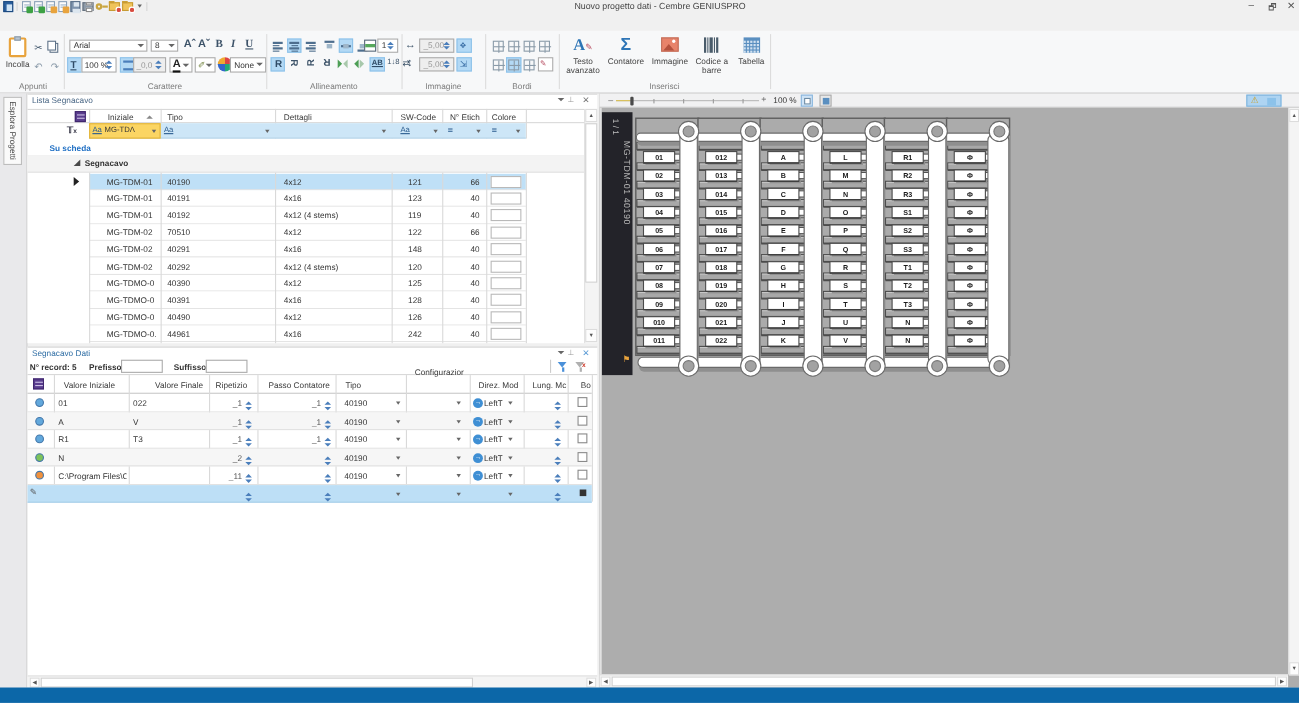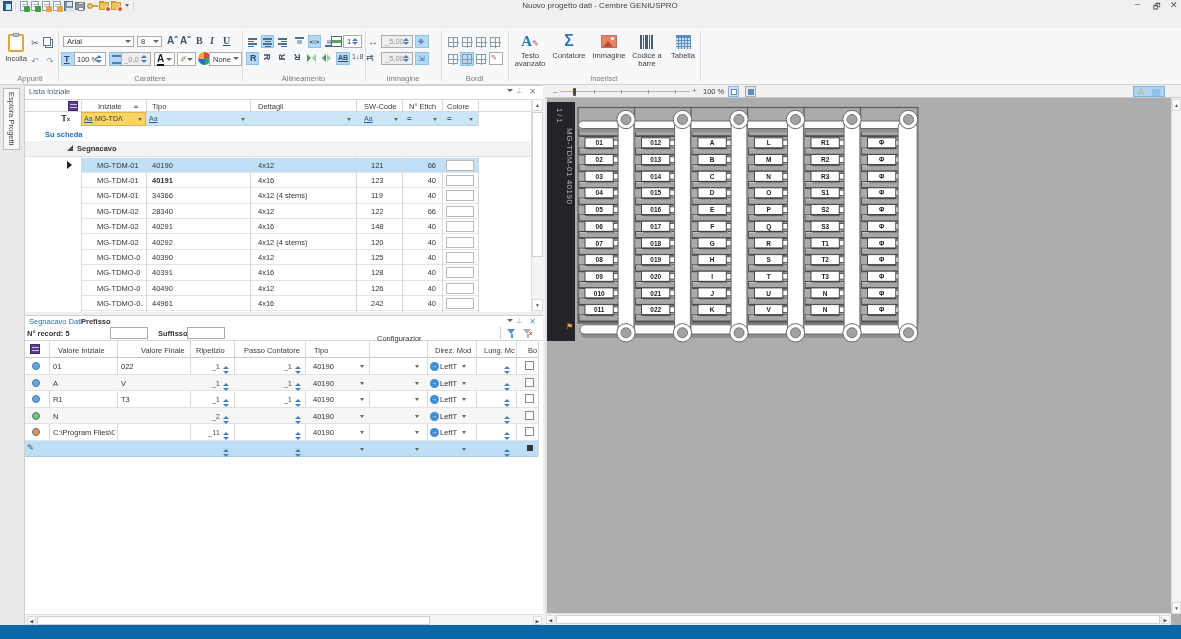--- a/index.html
+++ b/index.html
@@ -272,21 +272,21 @@
       </div>
       <div class="abs" style="left:666px;top:4px;width:34px;height:40px;text-align:center;">
         <div style="height:20px;"><span style="display:inline-block;position:relative;width:15px;height:14px;background:#5a8fc0;vertical-align:middle;"><span style="position:absolute;left:0px;top:3px;width:2px;height:2px;background:#cfe0f0;"></span><span style="position:absolute;left:3px;top:3px;width:2px;height:2px;background:#cfe0f0;"></span><span style="position:absolute;left:6px;top:3px;width:2px;height:2px;background:#cfe0f0;"></span><span style="position:absolute;left:9px;top:3px;width:2px;height:2px;background:#cfe0f0;"></span><span style="position:absolute;left:12px;top:3px;width:2px;height:2px;background:#cfe0f0;"></span><span style="position:absolute;left:0px;top:6px;width:2px;height:2px;background:#cfe0f0;"></span><span style="position:absolute;left:3px;top:6px;width:2px;height:2px;background:#cfe0f0;"></span><span style="position:absolute;left:6px;top:6px;width:2px;height:2px;background:#cfe0f0;"></span><span style="position:absolute;left:9px;top:6px;width:2px;height:2px;background:#cfe0f0;"></span><span style="position:absolute;left:12px;top:6px;width:2px;height:2px;background:#cfe0f0;"></span><span style="position:absolute;left:0px;top:9px;width:2px;height:2px;background:#cfe0f0;"></span><span style="position:absolute;left:3px;top:9px;width:2px;height:2px;background:#cfe0f0;"></span><span style="position:absolute;left:6px;top:9px;width:2px;height:2px;background:#cfe0f0;"></span><span style="position:absolute;left:9px;top:9px;width:2px;height:2px;background:#cfe0f0;"></span><span style="position:absolute;left:12px;top:9px;width:2px;height:2px;background:#cfe0f0;"></span><span style="position:absolute;left:0px;top:12px;width:2px;height:2px;background:#cfe0f0;"></span><span style="position:absolute;left:3px;top:12px;width:2px;height:2px;background:#cfe0f0;"></span><span style="position:absolute;left:6px;top:12px;width:2px;height:2px;background:#cfe0f0;"></span><span style="position:absolute;left:9px;top:12px;width:2px;height:2px;background:#cfe0f0;"></span><span style="position:absolute;left:12px;top:12px;width:2px;height:2px;background:#cfe0f0;"></span></span></div>
         <div style="font-size:7.5px;color:#444;line-height:8px;">Tabella</div>
       </div>
     </div>
     <div id="leftstrip">
       <div id="vtab">Esplora Progetti</div>
     </div>
     <div class="panel" style="left:25px;top:85px;width:518px;height:227px;border-top:1px solid #d0d0d0;">
-      <div class="ptitle">Lista Iniziale</div>
+      <div class="ptitle">Lista Segnacavo</div>
       <div class="abs" style="right:30px;top:3px;width:0;height:0;border-left:3px solid transparent;border-right:3px solid transparent;border-top:3.5px solid #666;"></div>
       <div class="abs" style="right:21px;top:1px;font-size:7px;color:#999;">⊥</div>
       <div class="abs" style="right:7px;top:1px;font-size:8px;color:#777;">✕</div>
       <div class="abs" style="left:0;top:13px;width:506px;height:13px;border-top:1px solid #d9d9d9;border-bottom:1px solid #d9d9d9;"></div>
       <div class="hdrcell" style="left:73px;top:16px;">Iniziale</div>
       <div class="hdrcell" style="left:127px;top:16px;">Tipo</div>
       <div class="hdrcell" style="left:233px;top:16px;">Dettagli</div>
       <div class="hdrcell" style="left:339px;top:16px;">SW-Code</div>
       <div class="hdrcell" style="left:384px;top:16px;">N° Etich</div>
       <div class="hdrcell" style="left:422px;top:16px;">Colore</div>
@@ -325,35 +325,35 @@
       <div class="abs" style="left:56px;top:71.5px;width:397px;height:15.4px;background:#bfe0f7;border-bottom:1px solid #e4e4e4;"></div>
       <div class="abs" style="left:42px;top:74.5px;width:0;height:0;border-left:5px solid #222;border-top:4px solid transparent;border-bottom:4px solid transparent;"></div>
       <div class="cell" style="left:72px;top:74.5px;">MG-TDM-01</div>
       <div class="cell" style="left:127px;top:74.5px;">40190</div>
       <div class="cell" style="left:233px;top:74.5px;">4x12</div>
       <div class="cell" style="left:346px;top:74.5px;">121</div>
       <div class="cell" style="left:399px;top:74.5px;width:12px;text-align:right;">66</div>
       <div class="abs" style="left:421px;top:73.5px;width:28px;height:11px;background:#fff;border:1px solid #b9b9b9;"></div>
       <div class="abs" style="left:56px;top:86.9px;width:397px;height:15.4px;background:#fff;border-bottom:1px solid #e4e4e4;"></div>
       <div class="cell" style="left:72px;top:89.9px;">MG-TDM-01</div>
-      <div class="cell" style="left:127px;top:89.9px;font-weight:bold;">40191</div>
+      <div class="cell" style="left:127px;top:89.9px;">40191</div>
       <div class="cell" style="left:233px;top:89.9px;">4x16</div>
       <div class="cell" style="left:346px;top:89.9px;">123</div>
       <div class="cell" style="left:399px;top:89.9px;width:12px;text-align:right;">40</div>
       <div class="abs" style="left:421px;top:88.9px;width:28px;height:11px;background:#fff;border:1px solid #b9b9b9;"></div>
       <div class="abs" style="left:56px;top:102.3px;width:397px;height:15.4px;background:#fff;border-bottom:1px solid #e4e4e4;"></div>
       <div class="cell" style="left:72px;top:105.3px;">MG-TDM-01</div>
-      <div class="cell" style="left:127px;top:105.3px;">34366</div>
+      <div class="cell" style="left:127px;top:105.3px;">40192</div>
       <div class="cell" style="left:233px;top:105.3px;">4x12 (4 stems)</div>
       <div class="cell" style="left:346px;top:105.3px;">119</div>
       <div class="cell" style="left:399px;top:105.3px;width:12px;text-align:right;">40</div>
       <div class="abs" style="left:421px;top:104.3px;width:28px;height:11px;background:#fff;border:1px solid #b9b9b9;"></div>
       <div class="abs" style="left:56px;top:117.7px;width:397px;height:15.4px;background:#fff;border-bottom:1px solid #e4e4e4;"></div>
       <div class="cell" style="left:72px;top:120.7px;">MG-TDM-02</div>
-      <div class="cell" style="left:127px;top:120.7px;">28340</div>
+      <div class="cell" style="left:127px;top:120.7px;">70510</div>
       <div class="cell" style="left:233px;top:120.7px;">4x12</div>
       <div class="cell" style="left:346px;top:120.7px;">122</div>
       <div class="cell" style="left:399px;top:120.7px;width:12px;text-align:right;">66</div>
       <div class="abs" style="left:421px;top:119.7px;width:28px;height:11px;background:#fff;border:1px solid #b9b9b9;"></div>
       <div class="abs" style="left:56px;top:133.1px;width:397px;height:15.4px;background:#fff;border-bottom:1px solid #e4e4e4;"></div>
       <div class="cell" style="left:72px;top:136.1px;">MG-TDM-02</div>
       <div class="cell" style="left:127px;top:136.1px;">40291</div>
       <div class="cell" style="left:233px;top:136.1px;">4x16</div>
       <div class="cell" style="left:346px;top:136.1px;">148</div>
       <div class="cell" style="left:399px;top:136.1px;width:12px;text-align:right;">40</div>
@@ -405,21 +405,21 @@
       <div class="sthumb" style="left:507px;top:26px;width:11px;height:145px;"></div>
       <div class="sbtn" style="left:507px;top:213px;width:11px;height:12px;font-size:5px;text-align:center;line-height:11px;">▼</div>
     </div>
     <div class="panel" style="left:25px;top:315px;width:518px;height:310px;border-top:1px solid #d0d0d0;">
       <div class="ptitle" style="color:#2e6da4;">Segnacavo Dati</div>
       <div class="abs" style="right:30px;top:3px;width:0;height:0;border-left:3px solid transparent;border-right:3px solid transparent;border-top:3.5px solid #666;"></div>
       <div class="abs" style="right:21px;top:1px;font-size:7px;color:#999;">⊥</div>
       <div class="abs" style="right:7px;top:1px;font-size:8px;color:#5b9bd5;">✕</div>
       <div class="abs" style="left:0;top:9px;width:518px;height:16px;border-bottom:1px solid #d9d9d9;"></div>
       <div class="abs" style="left:2px;top:13px;font-size:7.5px;font-weight:bold;color:#333;">N° record: 5</div>
-      <div class="abs" style="left:56px;top:1px;font-size:7.5px;font-weight:bold;color:#333;">Prefisso</div>
+      <div class="abs" style="left:56px;top:13px;font-size:7.5px;font-weight:bold;color:#333;">Prefisso</div>
       <div class="abs" style="left:85px;top:11px;width:38px;height:12px;background:#fff;border:1px solid #ababab;"></div>
       <div class="abs" style="left:133px;top:13px;font-size:7.5px;font-weight:bold;color:#333;">Suffisso</div>
       <div class="abs" style="left:162px;top:11px;width:38px;height:12px;background:#fff;border:1px solid #ababab;"></div>
       <div class="abs" style="left:475px;top:11px;width:1px;height:12px;background:#ccc;"></div>
       <div class="abs" style="left:482px;top:13px;width:0;height:0;border-left:4.5px solid transparent;border-right:4.5px solid transparent;border-top:5px solid #4a90d9;"></div>
       <div class="abs" style="left:486px;top:18px;width:2px;height:4px;background:#4a90d9;"></div>
       <div class="abs" style="left:498px;top:13px;width:0;height:0;border-left:4.5px solid transparent;border-right:4.5px solid transparent;border-top:5px solid #b0b0b0;"></div>
       <div class="abs" style="left:502px;top:18px;width:2px;height:4px;background:#b0b0b0;"></div>
       <div class="abs" style="left:504px;top:14px;font-size:6px;color:#cc3322;font-weight:bold;">x</div>
       <div class="abs" style="left:0;top:25px;width:513px;height:17px;border-bottom:1px solid #c9c9c9;"></div>

